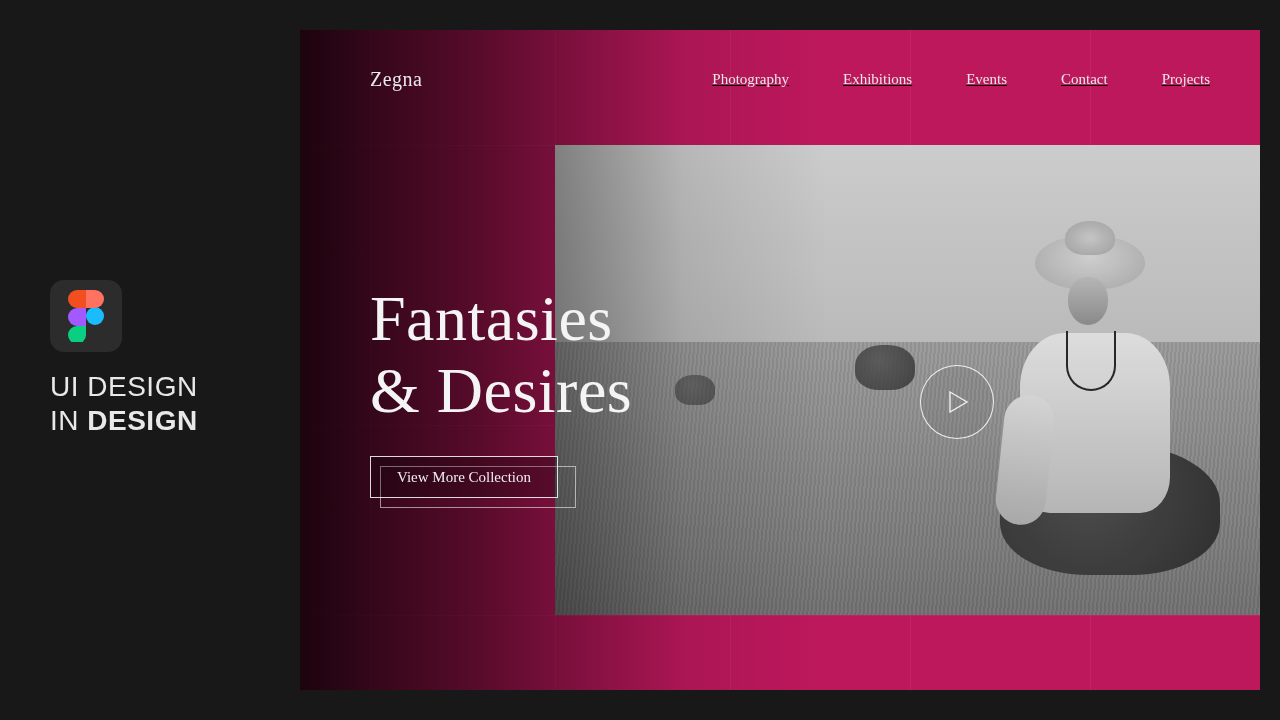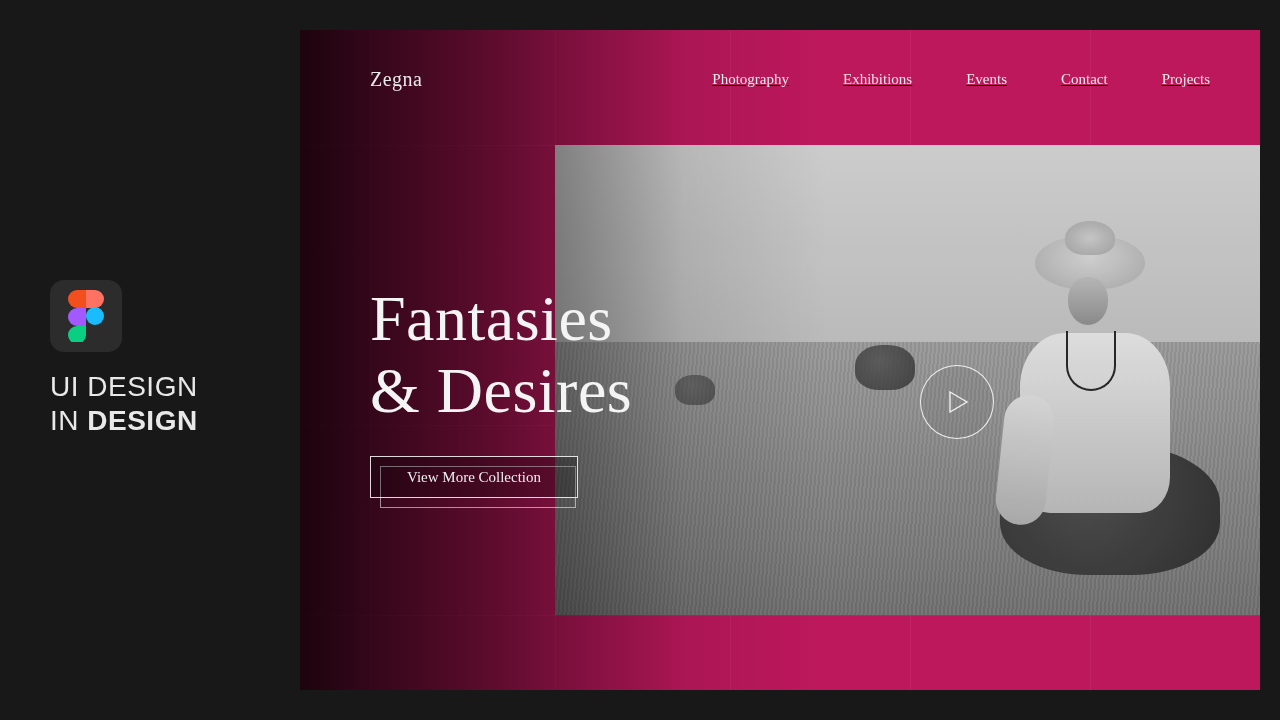--- a/index.html
+++ b/index.html
@@ -52,21 +52,21 @@
 
 .shade { position: absolute; inset: 0; background: linear-gradient(90deg, rgba(0,0,0,0.85) 0%, rgba(0,0,0,0.55) 18%, rgba(0,0,0,0.1) 40%, rgba(0,0,0,0) 55%); pointer-events: none; }
 
 
 .hero-text { position: absolute; left: 70px; top: 245px; z-index: 6; margin-top: 8px; }
 .hero-text h1 { color: #f4f4f4; font-family: 'Didot', 'Bodoni MT', 'Times New Roman', serif; font-weight: 400; font-size: 64px; line-height: 1.12; letter-spacing: 0.5px; }
 
 
 .cta-wrap { position: relative; margin-top: 30px; width: 208px; height: 50px; }
 .cta-shadow { position: absolute; left: 10px; top: 10px; width: 196px; height: 42px; border: 1px solid rgba(255,255,255,0.55); }
-.cta { position: absolute; left: 0; top: 0; width: 208px; height: 42px; border: 1px solid rgba(255,255,255,0.85); display: flex; align-items: center; justify-content: center; color: #eee; font-family: 'Didot', 'Bodoni MT', Georgia, serif; font-size: 15px; cursor: pointer; background: rgba(0,0,0,0.25); }
+.cta { position: absolute; left: 0; top: 0; width: 188px; height: 42px; border: 1px solid rgba(255,255,255,0.85); display: flex; align-items: center; justify-content: center; color: #eee; font-family: 'Didot', 'Bodoni MT', Georgia, serif; font-size: 15px; cursor: pointer; background: rgba(0,0,0,0.25); }
 
 
 .play { position: absolute; left: 620px; top: 335px; width: 74px; height: 74px; border: 1.5px solid rgba(255,255,255,0.85); border-radius: 50%; display: flex; align-items: center; justify-content: center; cursor: pointer; z-index: 6; background: rgba(0,0,0,0.05); }
 .play svg { margin-left: 4px; }
 </style>
 </head>
 <body>
 
 <div class="stage">
 

